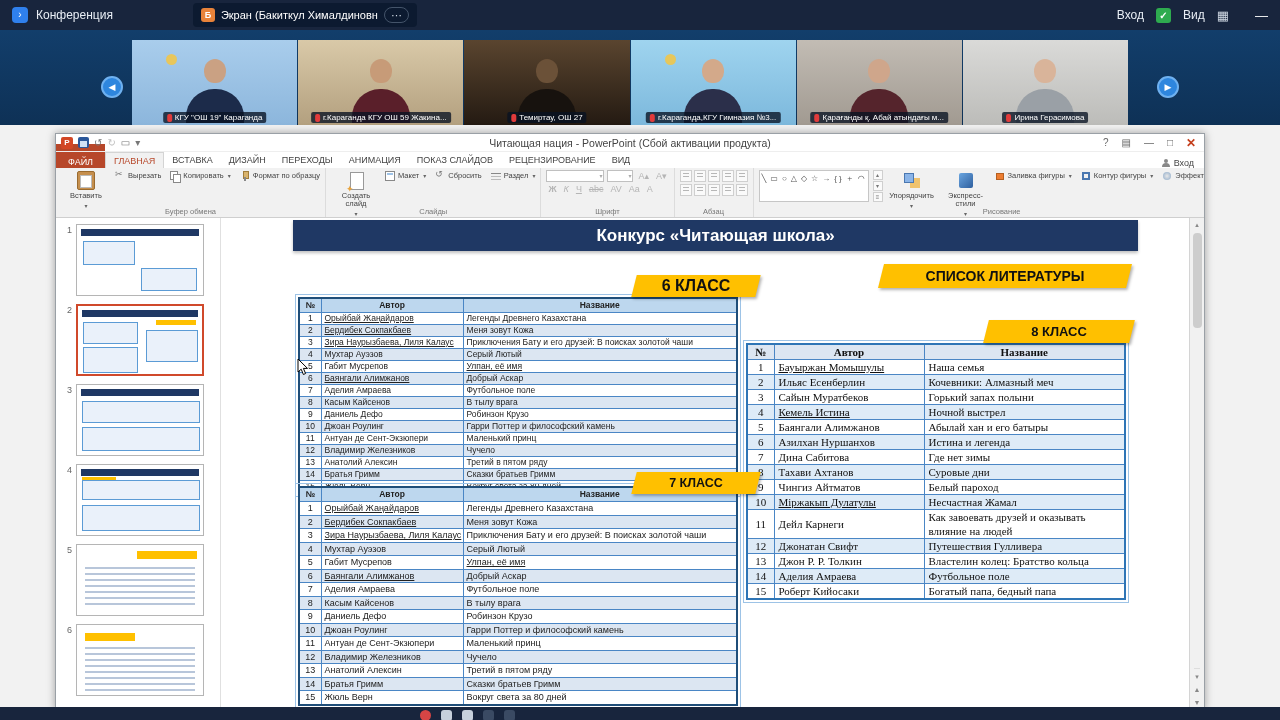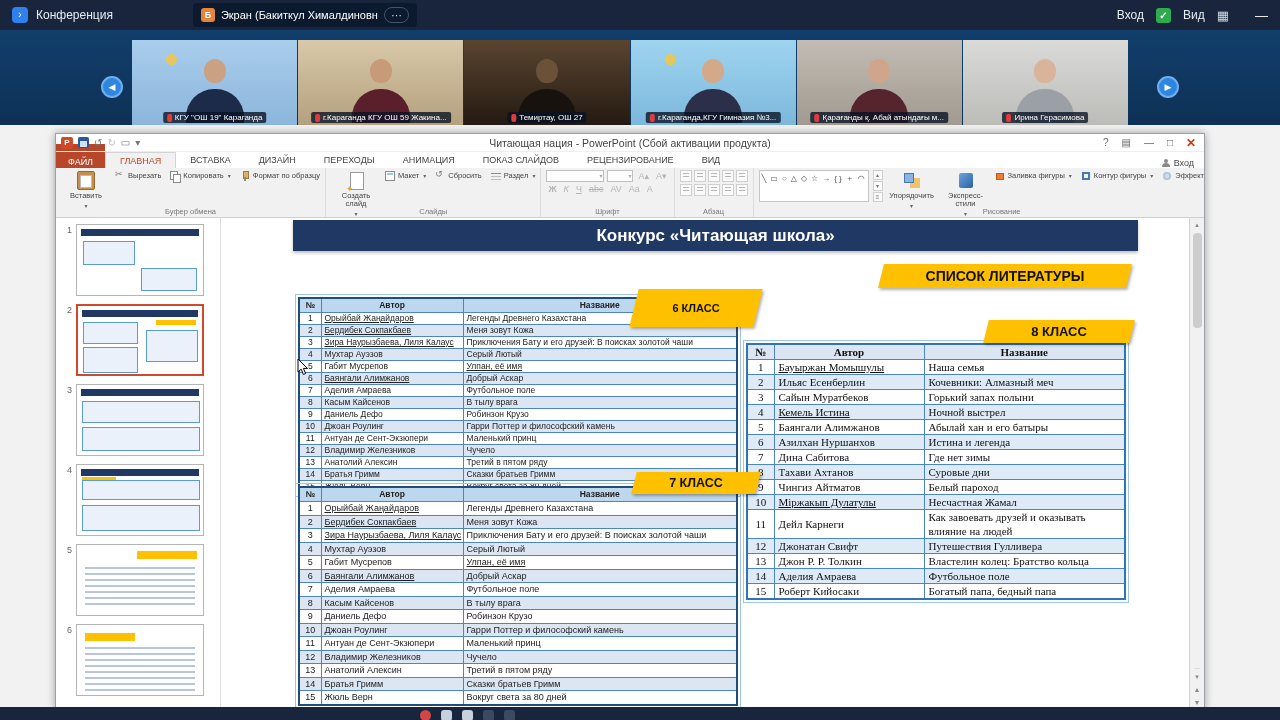--- a/index.html
+++ b/index.html
@@ -61,21 +61,21 @@
 .q-logo{width:12px;height:12px;background:#d24726;color:#fff;font-size:8px;font-weight:bold;text-align:center;line-height:12px;border-radius:2px;}
 .q-save{width:11px;height:11px;background:#2b579a;border-radius:2px;position:relative;}
 .q-save::after{content:"";position:absolute;left:2px;top:4px;right:2px;bottom:1px;background:#cfe0f5;}
 .q-redo{color:#c0c0c0;}
 .ppt-title{position:absolute;left:50%;transform:translateX(-50%);white-space:nowrap;color:#444;}
 .winctl{margin-left:auto;display:flex;align-items:center;gap:13px;margin-right:8px;font-size:10px;color:#666;}
 .winctl .close{color:#c43e1c;font-weight:bold;font-size:12px;}
 
 .ppt-tabs{height:16px;display:flex;align-items:flex-end;font-size:9px;color:#444;flex:0 0 auto;background:#fff;}
 .ftab{background:#b7472a;color:#fff;padding:12px 12px;height:16px;line-height:12px;}
-.rtab{padding:2px 14px;height:16px;line-height:12px;}
+.rtab{padding:2px 8px;height:16px;line-height:12px;}
 .rtab.active{color:#b7472a;background:#f1f1f1;border:1px solid #d4d4d4;border-bottom:none;}
 .signin{margin-left:auto;margin-right:10px;display:flex;align-items:center;gap:4px;color:#444;}
 .u-ico{width:8px;height:8px;position:relative;}
 .u-ico::before{content:"";position:absolute;left:2px;top:0;width:4px;height:4px;border-radius:50%;background:#888;}
 .u-ico::after{content:"";position:absolute;left:0;bottom:0;width:8px;height:4px;border-radius:4px 4px 0 0;background:#888;}
 
 .ppt-ribbon{height:50px;background:#f1f1f1;border-bottom:1px solid #cfcfcf;display:flex;overflow:hidden;flex:0 0 auto;}
 .rgroup{position:relative;border-right:1px solid #dcdcdc;padding:2px 5px 12px 5px;display:flex;gap:4px;align-items:flex-start;}
 .glabel{position:absolute;bottom:1px;left:0;right:0;text-align:center;font-size:7.5px;color:#777;}
 .bigbtn{display:flex;flex-direction:column;align-items:center;width:50px;font-size:7.5px;color:#444;line-height:8px;text-align:center;padding-top:1px;gap:2px;}
@@ -161,21 +161,21 @@
 .sthumb{width:9px;height:95px;background:#cdcdcd;border-radius:4px;margin-top:2px;}
 .sspacer{flex:1;}
 .sbottom{display:flex;flex-direction:column;align-items:center;border-top:1px solid #ddd;padding-top:1px;}
 
 
 .banner{position:absolute;left:72px;top:2px;width:845px;height:31px;background:#1f3864;color:#fff;font-weight:bold;font-size:17px;display:flex;align-items:center;justify-content:center;box-shadow:0 2px 3px rgba(0,0,0,.25);text-align:center;}
 .gbanner{position:absolute;display:flex;align-items:center;justify-content:center;font-weight:bold;color:#111;z-index:5;}
 .gbanner::before{content:"";position:absolute;inset:0;background:#ffc000;transform:skewX(-14deg);box-shadow:2px 2px 3px rgba(0,0,0,.3);}
 .gbanner span{position:relative;z-index:1;}
 .ribbon-list{left:660px;top:46px;width:248px;height:24px;font-size:14px;}
-.g6{left:413px;top:71px;width:124px;height:38px;font-size:11px;}
+.g6{left:413px;top:57px;width:124px;height:22px;font-size:16px;}
 .g7{left:413px;top:254px;width:124px;height:22px;font-size:12.5px;}
 .g8{left:765px;top:102px;width:146px;height:23px;font-size:13px;}
 
 table{border-collapse:collapse;background:#fff;}
 .tblS{position:absolute;left:77px;width:440px;table-layout:fixed;font-size:8.5px;outline:1px solid #9dc3e6;outline-offset:2px;}
 .tblS th,.tblS td{border:1px solid #4a86c5;padding:0 3px;line-height:11px;white-space:nowrap;overflow:hidden;text-align:left;color:#222;}
 .tblS th{background:#bdd7ee;font-weight:bold;text-align:center;line-height:13px;}
 .tblS tr:nth-child(odd) td{background:#dce6f2;}
 .tblS th:nth-child(1),.tblS td:nth-child(1){width:22px;text-align:center;}
 .tblS th:nth-child(2),.tblS td:nth-child(2){width:142px;}

